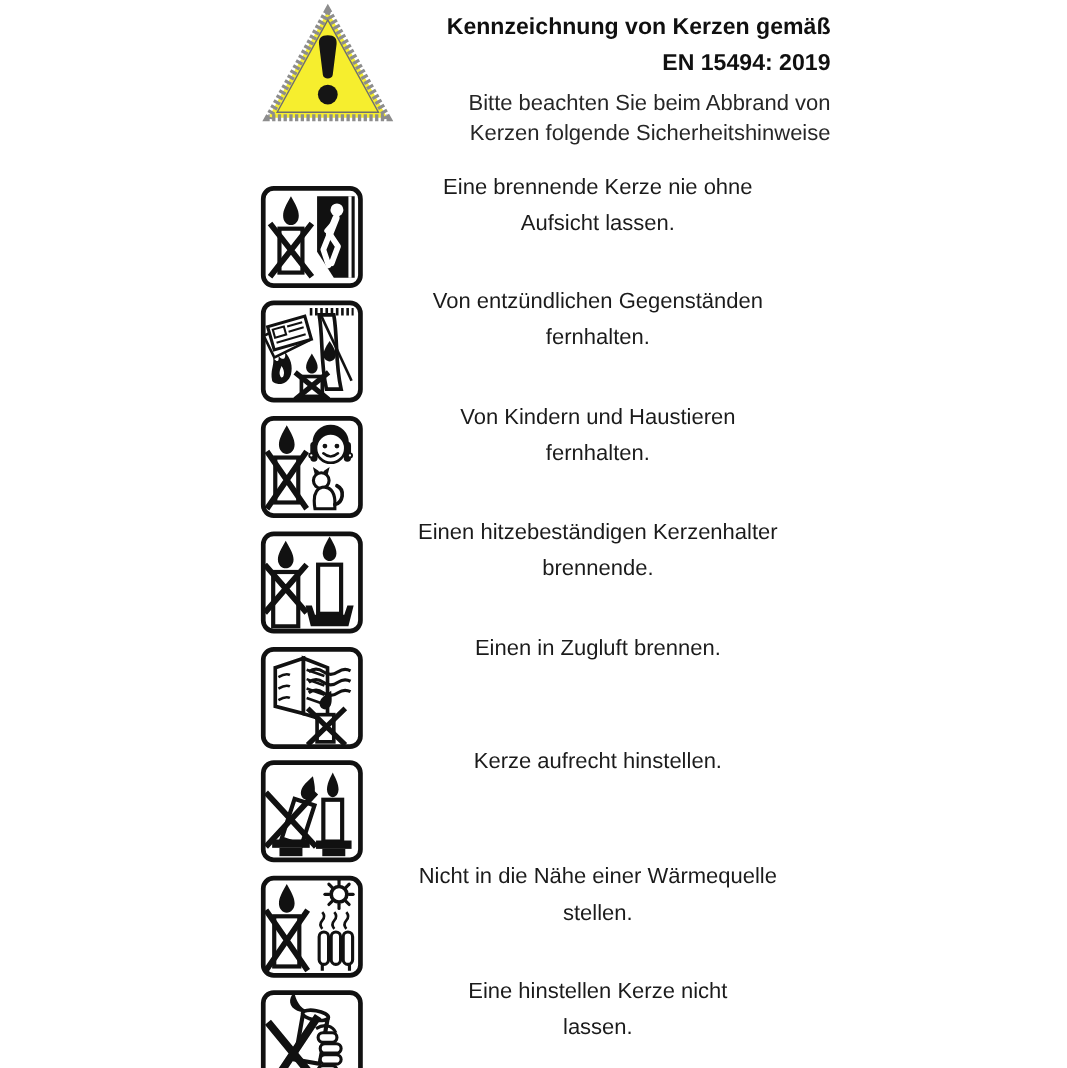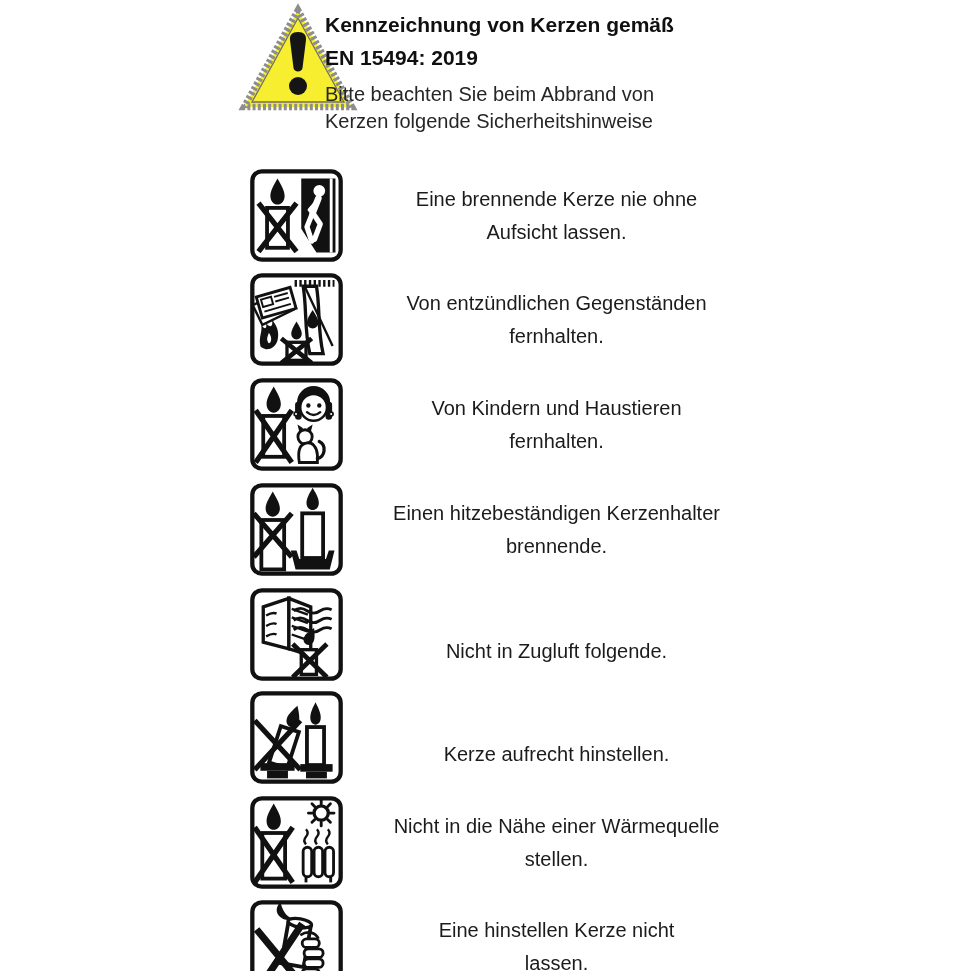--- a/index.html
+++ b/index.html
@@ -1,24 +1,24 @@
 <!DOCTYPE html>
 <html><head>
 <meta charset="utf-8">
 <style>
   html,body{margin:0;padding:0;background:#fff;}
   .page{
     position:relative;width:970px;height:971px;background:#ffffff;overflow:hidden;
     font-family:"Liberation Sans",sans-serif;color:#1d1d1d;
   }
   .header-triangle{position:absolute;left:238px;top:2px;width:120px;height:112px;}
-  .header-text{position:absolute;left:325px;top:8px;width:430px;text-align:left;}
+  .header-text{position:absolute;left:325px;top:8px;width:430px;text-align:right;}
   .title{font-weight:bold;font-size:21px;line-height:33px;color:#101010;white-space:nowrap;}
   .subtitle{font-size:20px;line-height:26.5px;color:#262626;margin-top:7px;white-space:nowrap;}
-  .row{position:absolute;left:249px;width:512px;height:95px;display:flex;align-items:flex-end;}
+  .row{position:absolute;left:236px;width:512px;height:95px;display:flex;align-items:flex-start;}
   .picto{width:95px;height:95px;flex:none;display:block;}
   .rowtext{width:405px;margin-left:10px;text-align:center;font-size:20px;line-height:33px;
            position:relative;top:-14px;color:#1b1b1b;}
   .rowtext div{white-space:nowrap;}
   .r1{top:168px}.r2{top:272px}.r3{top:377px}.r4{top:482px}
   .r5{top:587px}.r6{top:690px}.r7{top:795px}.r8{top:899px}
   svg *{vector-effect:none;}
 </style>
 </head>
 <body>
@@ -140,21 +140,21 @@
       <line x1="45" y1="50" x2="62" y2="56" stroke="#111" stroke-width="2.5"></line>
       <path d="M18,30 q7,-4 11,-2 M18,41 q7,-4 11,-2 M18,52 q7,-4 11,-2" stroke="#111" stroke-width="2.5" fill="none"></path>
       <path d="M47,25 q7,-5 14,0 q7,5 14,0 q6,-4 12,-1" stroke="#111" stroke-width="3" fill="none"></path>
       <path d="M47,35 q7,-5 14,0 q7,5 14,0 q6,-4 12,-1" stroke="#111" stroke-width="3" fill="none"></path>
       <path d="M47,45 q7,-5 14,0 q7,5 14,0 q6,-4 12,-1" stroke="#111" stroke-width="3" fill="none"></path>
       <path transform="rotate(25 63 55)" d="M63,42 C59.5,48 57.5,51.5 57.5,55 C57.5,58.5 60,61 63,61 C66,61 68.5,58.5 68.5,55 C68.5,51.5 66.5,48 63,42 Z" fill="#111"></path>
       <rect x="55" y="66" width="16" height="26" fill="#fff" stroke="#111" stroke-width="3.5"></rect>
       <path d="M46,60 L82,95 M82,60 L46,95" stroke="#111" stroke-width="5"></path>
     </svg>
     <div class="rowtext">
-      <div>Nicht in Zugluft folgende.</div>
+      <div>Einen in Zugluft brennen.</div>
     </div>
   </div>
 
   <div class="row r6">
     <svg class="picto" viewBox="0 0 100 100">
       <rect x="3.5" y="3.5" width="93" height="93" rx="10" fill="#fff" stroke="#111" stroke-width="4.5"></rect>
       <g transform="rotate(18 30 78)">
         <path d="M31,13 C27,20 24.5,24.5 24.5,29 C24.5,33.5 27.5,36.5 31,36.5 C34.5,36.5 37.5,33.5 37.5,29 C37.5,24.5 35,20 31,13 Z" fill="#111"></path>
         <rect x="21" y="39" width="20" height="40" fill="#fff" stroke="#111" stroke-width="4"></rect>
       </g>

